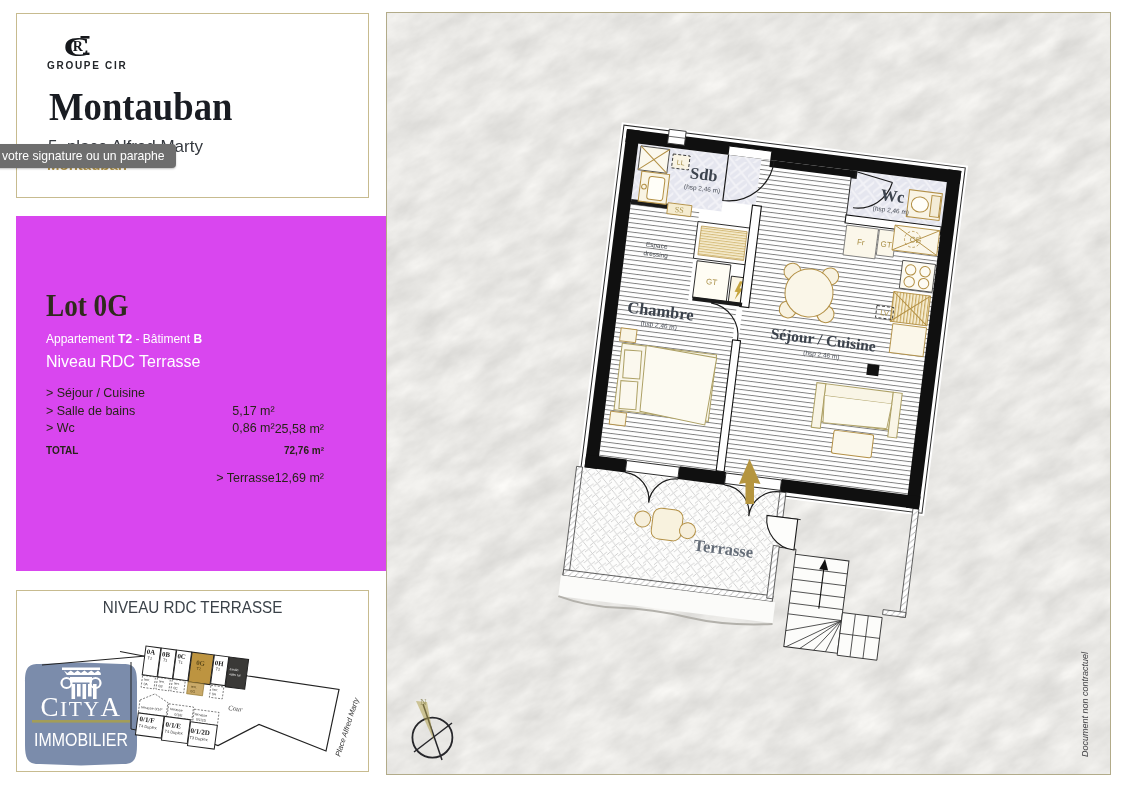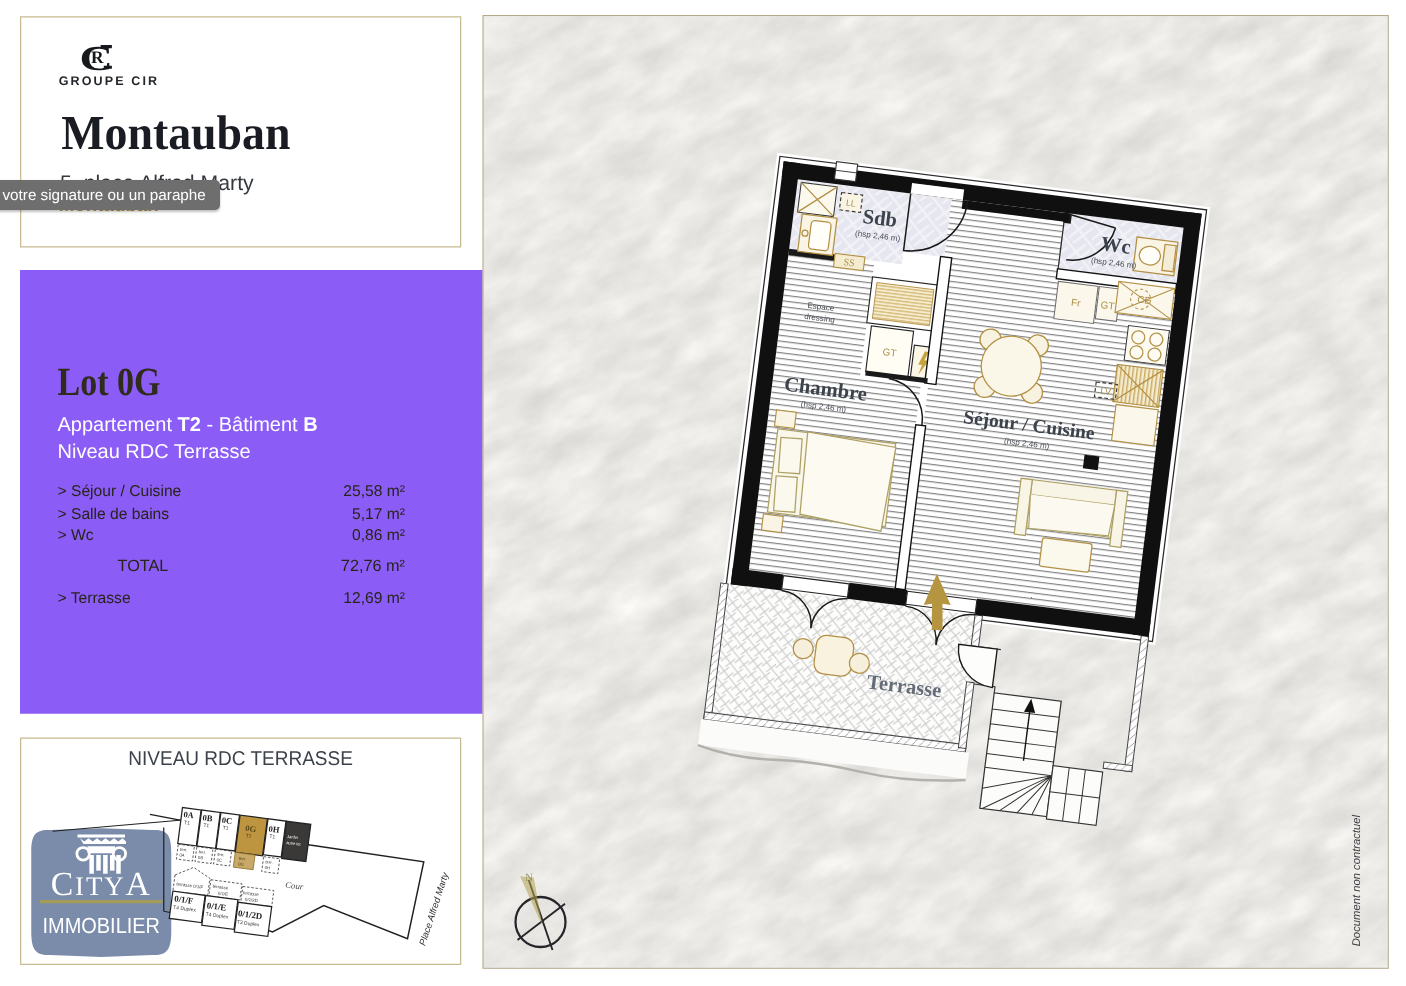--- a/index.html
+++ b/index.html
@@ -27,34 +27,34 @@
 
   <div style="position:absolute;left:30px;top:46px;font-size:10px;letter-spacing:1.7px;color:#23262a;font-weight:bold;">GROUPE CIR</div>
 
   <div style="position:absolute;left:32px;top:70px;font-family:'Liberation Serif',serif;font-weight:bold;font-size:39px;color:#191c22;transform:scaleX(0.94);transform-origin:0 0;">Montauban</div>
 
   <div style="position:absolute;left:31px;top:123px;font-size:17px;color:#35393f;">5, place Alfred Marty</div>
 
   <div style="position:absolute;left:30px;top:142px;font-size:15px;color:#b5974d;font-weight:bold;">Montauban</div>
 </div>
 
-<div id="goldbox" style="position:absolute;left:16px;top:216px;width:390px;height:355px;background:#8b5cf6;">
+<div id="goldbox" style="position:absolute;left:16px;top:216px;width:390px;height:355px;background:#d946ef;">
 
   <div style="position:absolute;left:30px;top:71px;font-family:'Liberation Serif',serif;font-weight:bold;font-size:32px;color:#2f2b1d;transform:scaleX(0.85);transform-origin:0 0;">Lot 0G</div>
 
-  <div style="position:absolute;left:30px;top:116px;font-size:16px;color:#ffffff;">Appartement <b>T2</b> - Bâtiment <b>B</b></div>
+  <div style="position:absolute;left:30px;top:116px;font-size:12px;color:#ffffff;">Appartement <b>T2</b> - Bâtiment <b>B</b></div>
 
   <div style="position:absolute;left:30px;top:137px;font-size:16px;color:#ffffff;">Niveau RDC Terrasse</div>
 
   <div style="position:absolute;left:30px;top:170px;width:278px;font-size:12.5px;color:#28241a;">
-    <div style="height:17.5px;">&gt; Séjour / Cuisine<span style="float:right;">25,58 m²</span></div>
+    <div style="height:17.5px;">&gt; Séjour / Cuisine<span style="float:right;margin-top:36px;">25,58 m²</span></div>
     <div style="height:17.5px;">&gt; Salle de bains<span style="float:right;">5,17 m²</span></div>
     <div style="height:17.5px;">&gt; Wc<span style="float:right;">0,86 m²</span></div>
-    <div style="height:23px;padding-top:6px;font-weight:normal;font-size:13px;margin-left:48px;">TOTAL<span style="float:right;">72,76 m²</span></div>
-    <div style="height:17.5px;padding-top:3px;">&gt; Terrasse<span style="float:right;">12,69 m²</span></div>
+    <div style="height:23px;padding-top:6px;font-weight:bold;font-size:10px;">TOTAL<span style="float:right;">72,76 m²</span></div>
+    <div style="height:17.5px;padding-top:3px;text-align:right;">&gt; Terrasse<span style="float:right;">12,69 m²</span></div>
   </div>
 </div>
 
 <div class="box" id="box3" style="left:16px;top:590px;width:353px;height:182px;">
 
   <div style="position:absolute;left:0;top:8px;width:100%;text-align:center;font-size:16px;color:#3b4249;transform:scaleX(0.95);">NIVEAU RDC TERRASSE</div>
 </div>
 
 <svg id="siteplan" width="389" height="789" viewBox="0 0 389 789" style="position:absolute;left:0;top:0;pointer-events:none;">
 

